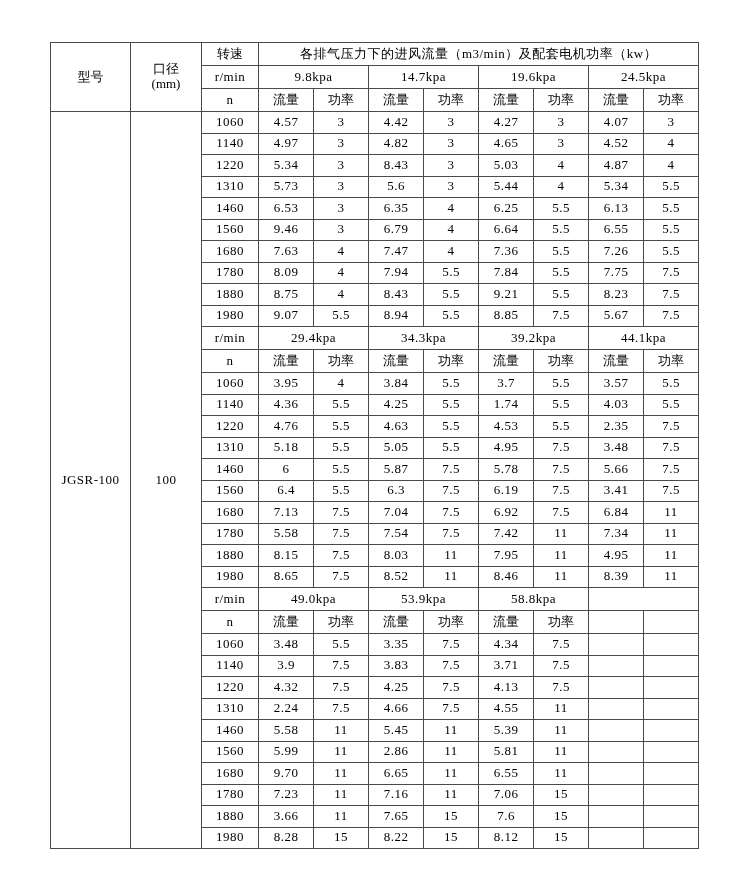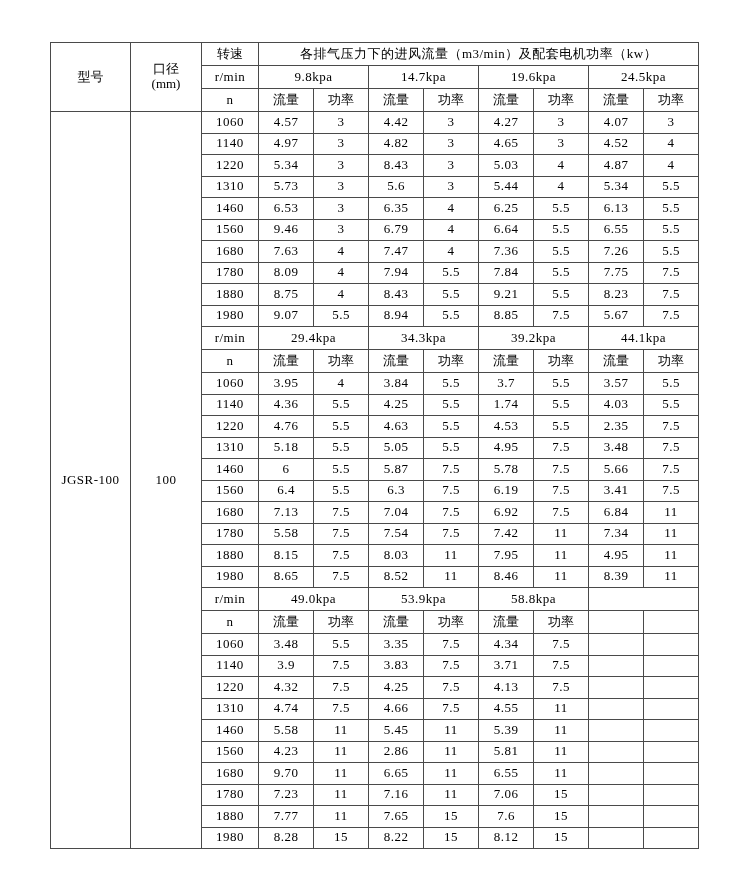--- a/index.html
+++ b/index.html
@@ -381,21 +381,21 @@
           <td class="num">7.5</td>
           <td class="num">4.25</td>
           <td class="num">7.5</td>
           <td class="num">4.13</td>
           <td class="num">7.5</td>
           <td></td>
           <td></td>
         </tr>
         <tr>
           <td class="num">1310</td>
-          <td class="num">4.74</td>
+          <td class="num">2.24</td>
           <td class="num">7.5</td>
           <td class="num">4.66</td>
           <td class="num">7.5</td>
           <td class="num">4.55</td>
           <td class="num">11</td>
           <td></td>
           <td></td>
         </tr>
         <tr>
           <td class="num">1460</td>
@@ -403,21 +403,21 @@
           <td class="num">11</td>
           <td class="num">5.45</td>
           <td class="num">11</td>
           <td class="num">5.39</td>
           <td class="num">11</td>
           <td></td>
           <td></td>
         </tr>
         <tr>
           <td class="num">1560</td>
-          <td class="num">4.23</td>
+          <td class="num">5.99</td>
           <td class="num">11</td>
           <td class="num">2.86</td>
           <td class="num">11</td>
           <td class="num">5.81</td>
           <td class="num">11</td>
           <td></td>
           <td></td>
         </tr>
         <tr>
           <td class="num">1680</td>
@@ -436,21 +436,21 @@
           <td class="num">11</td>
           <td class="num">7.16</td>
           <td class="num">11</td>
           <td class="num">7.06</td>
           <td class="num">15</td>
           <td></td>
           <td></td>
         </tr>
         <tr>
           <td class="num">1880</td>
-          <td class="num">7.77</td>
+          <td class="num">3.66</td>
           <td class="num">11</td>
           <td class="num">7.65</td>
           <td class="num">15</td>
           <td class="num">7.6</td>
           <td class="num">15</td>
           <td></td>
           <td></td>
         </tr>
         <tr>
           <td class="num">1980</td>

